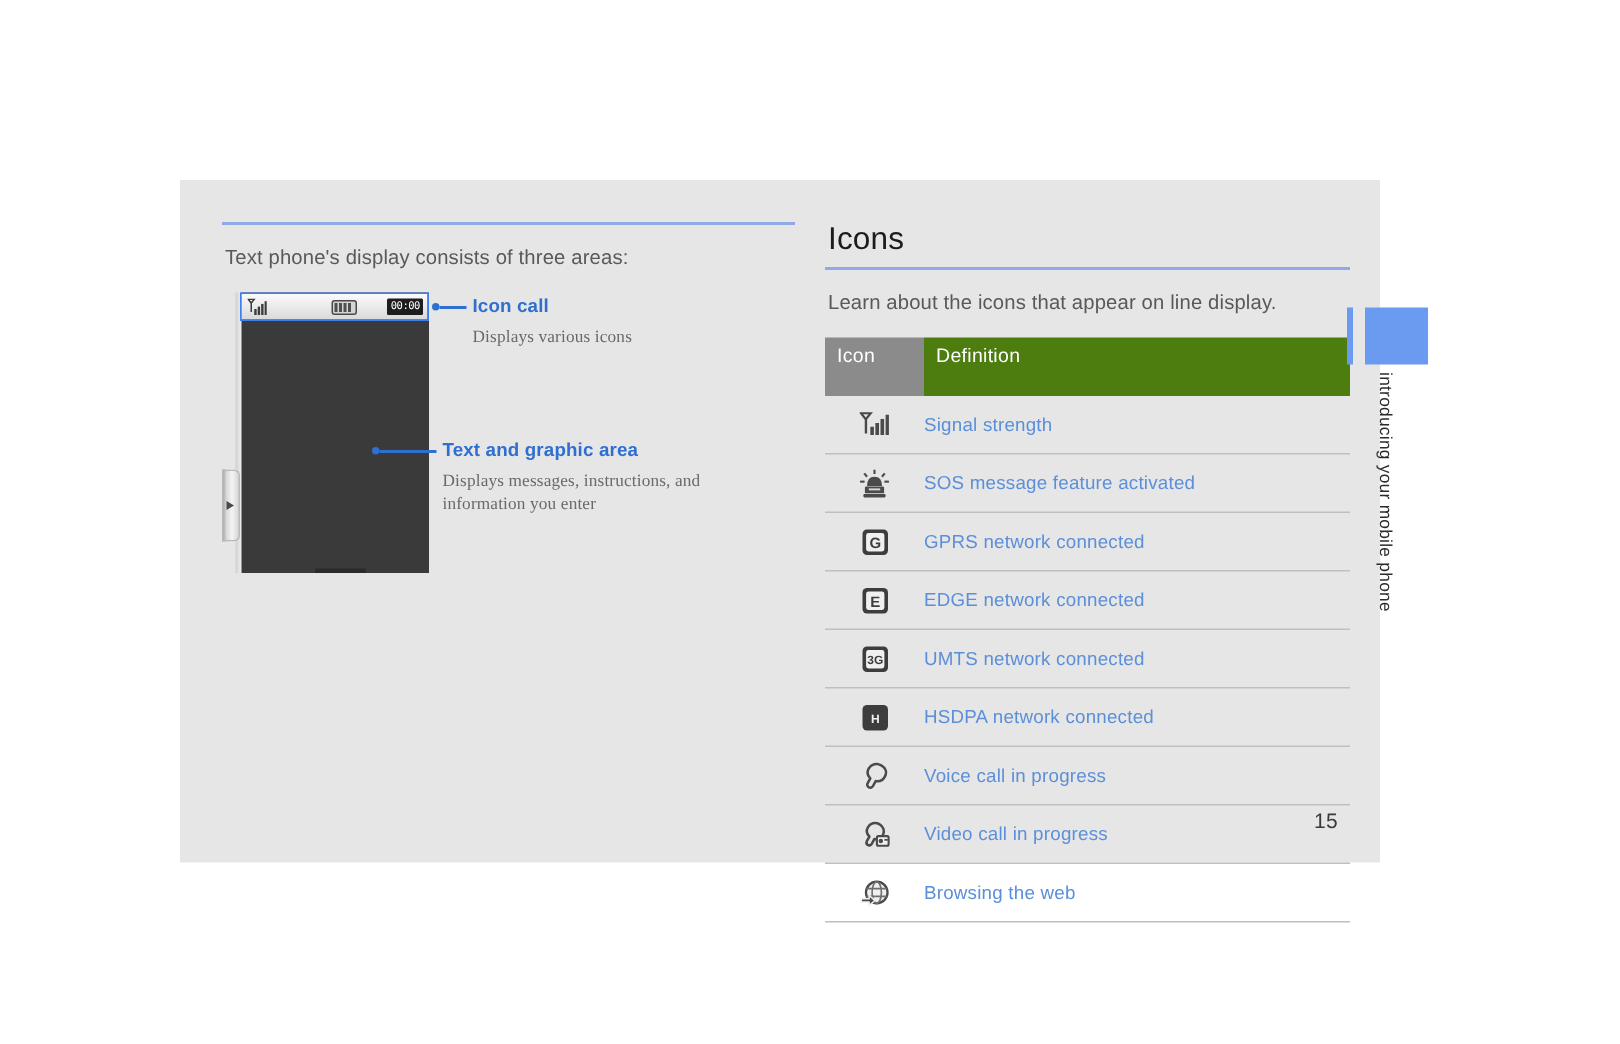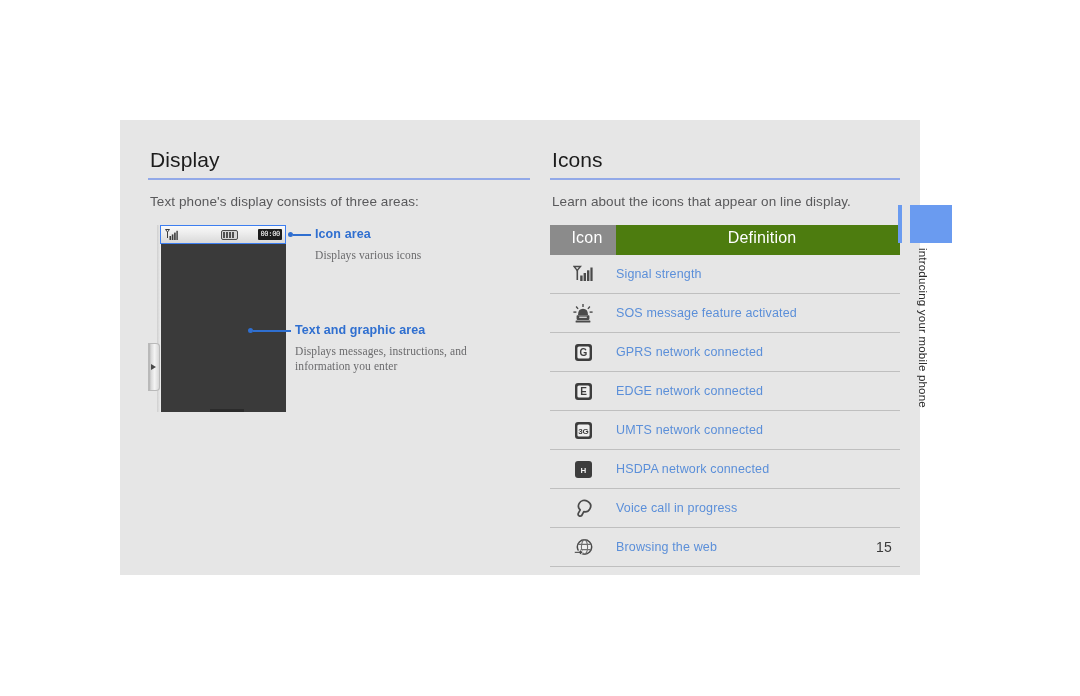--- a/index.html
+++ b/index.html
@@ -218,25 +218,25 @@
   #callout-text-graphic .callout-line { left: 5px;  top: 7px; width: 38px; }
   #callout-text-graphic .callout-text { position: absolute; left: 47px; top: 0px; width: 230px; }
 
   
   #icons-table {
     width: 350px;
     border-collapse: collapse;
     margin-top: 2px;
   }
   #icons-table th {
-    font-size: 16px;
+    font-size: 13px;
     font-weight: 400;
     color: #ffffff;
-    text-align: center;
-    padding: 4px 0 8px 8px;
+    text-align: left;
+    padding: 4px 0 20px 8px;
     letter-spacing: 0.2px;
   }
   th.th-icon       { width: 58px; background: #8b8b8b; }
   th.th-definition { background: #4d7c0f; }
 
   #icons-table td {
     border-bottom: 1px solid #bfbfbf;
     padding: 0;
     vertical-align: middle;
     height: 38px;
@@ -302,21 +302,20 @@
     margin-top: 40px;
   }
 </style>
 </head>
 <body>
 
 <div id="page-sheet">
 
   <div id="left-column" class="column">
 
-    <h2 class="section-title">Display</h2>
     <div class="title-rule"></div>
 
     <p class="intro-text">Text phone's display consists of three areas:</p>
 
     <div id="phone-figure">
 
       <div id="phone-body">
         <div id="phone-screen-dark"></div>
         <div id="phone-bottom-notch"></div>
       </div>
@@ -345,21 +344,21 @@
               <i></i>
           </span>
           <span id="statusbar-clock">00:00</span>
         </span>
       </div>
 
       <div id="callout-icon-line" class="callout">
         <span class="callout-dot"></span>
         <span class="callout-line"></span>
         <div class="callout-text">
-          <p class="callout-title">Icon area</p>
+          <p class="callout-title">Icon call</p>
           <p class="callout-desc">Displays various icons</p>
         </div>
       </div>
 
       <div id="callout-text-graphic" class="callout">
         <span class="callout-dot"></span>
         <span class="callout-line"></span>
         <div class="callout-text">
           <p class="callout-title">Text and graphic area</p>
           <p class="callout-desc">Displays messages, instructions, and information you enter</p>
@@ -482,20 +481,35 @@
               <svg width="20" height="19" viewBox="0 0 20 19">
                 <path d="M14.5 2.2 C11.5 0.4 7.8 1.4 6.2 4.3 C4.9 6.6 5.4 9.2 7.2 10.9
                          L5.4 14.2 C4.9 15.2 5.3 16.4 6.3 16.9 C7.3 17.4 8.5 17 9 16
                          L10.8 12.7 C13.2 13.2 15.7 12 16.9 9.8 C18.5 6.9 17.5 3.9 14.5 2.2 Z" fill="none" stroke="#4a4a4a" stroke-width="1.7" stroke-linejoin="round"></path>
               </svg>
             </span>
           </td>
           <td class="cell-definition">Voice call in progress</td>
         </tr>
 
+        <tr>
+          <td class="cell-icon">
+            <span class="glyph">
+              <svg width="21" height="19" viewBox="0 0 21 19">
+                <path d="M13.2 2.4 C10.4 0.8 7 1.8 5.6 4.5 C4.4 6.7 4.9 9.1 6.6 10.7
+                         L4.9 13.8 C4.4 14.8 4.8 15.9 5.7 16.4 C6.6 16.8 7.8 16.5 8.2 15.5
+                         L9.9 12.4 C12.2 12.9 14.5 11.8 15.6 9.7 C17 7 16 4 13.2 2.4 Z" fill="none" stroke="#4a4a4a" stroke-width="1.7" stroke-linejoin="round"></path>
+                <rect x="11.6" y="10.4" width="7.8" height="6.4" rx="1" fill="#f2f2f2" stroke="#4a4a4a" stroke-width="1.4"></rect>
+                <circle cx="14.2" cy="13.6" r="1.5" fill="#4a4a4a"></circle>
+                <rect x="16.6" y="12.3" width="2.2" height="1.2" fill="#4a4a4a"></rect>
+              </svg>
+            </span>
+          </td>
+          <td class="cell-definition">Video call in progress</td>
+        </tr>
 
         <tr>
           <td class="cell-icon">
             <span class="glyph">
               <svg width="21" height="19" viewBox="0 0 21 19">
                 <circle cx="11.5" cy="9" r="7.2" fill="#efefef" stroke="#4a4a4a" stroke-width="1.5"></circle>
                 <ellipse cx="11.5" cy="9" rx="3.1" ry="7.2" fill="none" stroke="#6f6f6f" stroke-width="1.1"></ellipse>
                 <path d="M4.6 6.4 H18.4 M4.6 11.6 H18.4" stroke="#6f6f6f" stroke-width="1.1"></path>
                 <path d="M1.2 13.2 L6.4 13.2 L6.4 10.9 L10.2 14.3 L6.4 17.7 L6.4 15.4 L1.2 15.4 Z" fill="#4a4a4a" stroke="#f0f0f0" stroke-width="1"></path>
               </svg>

